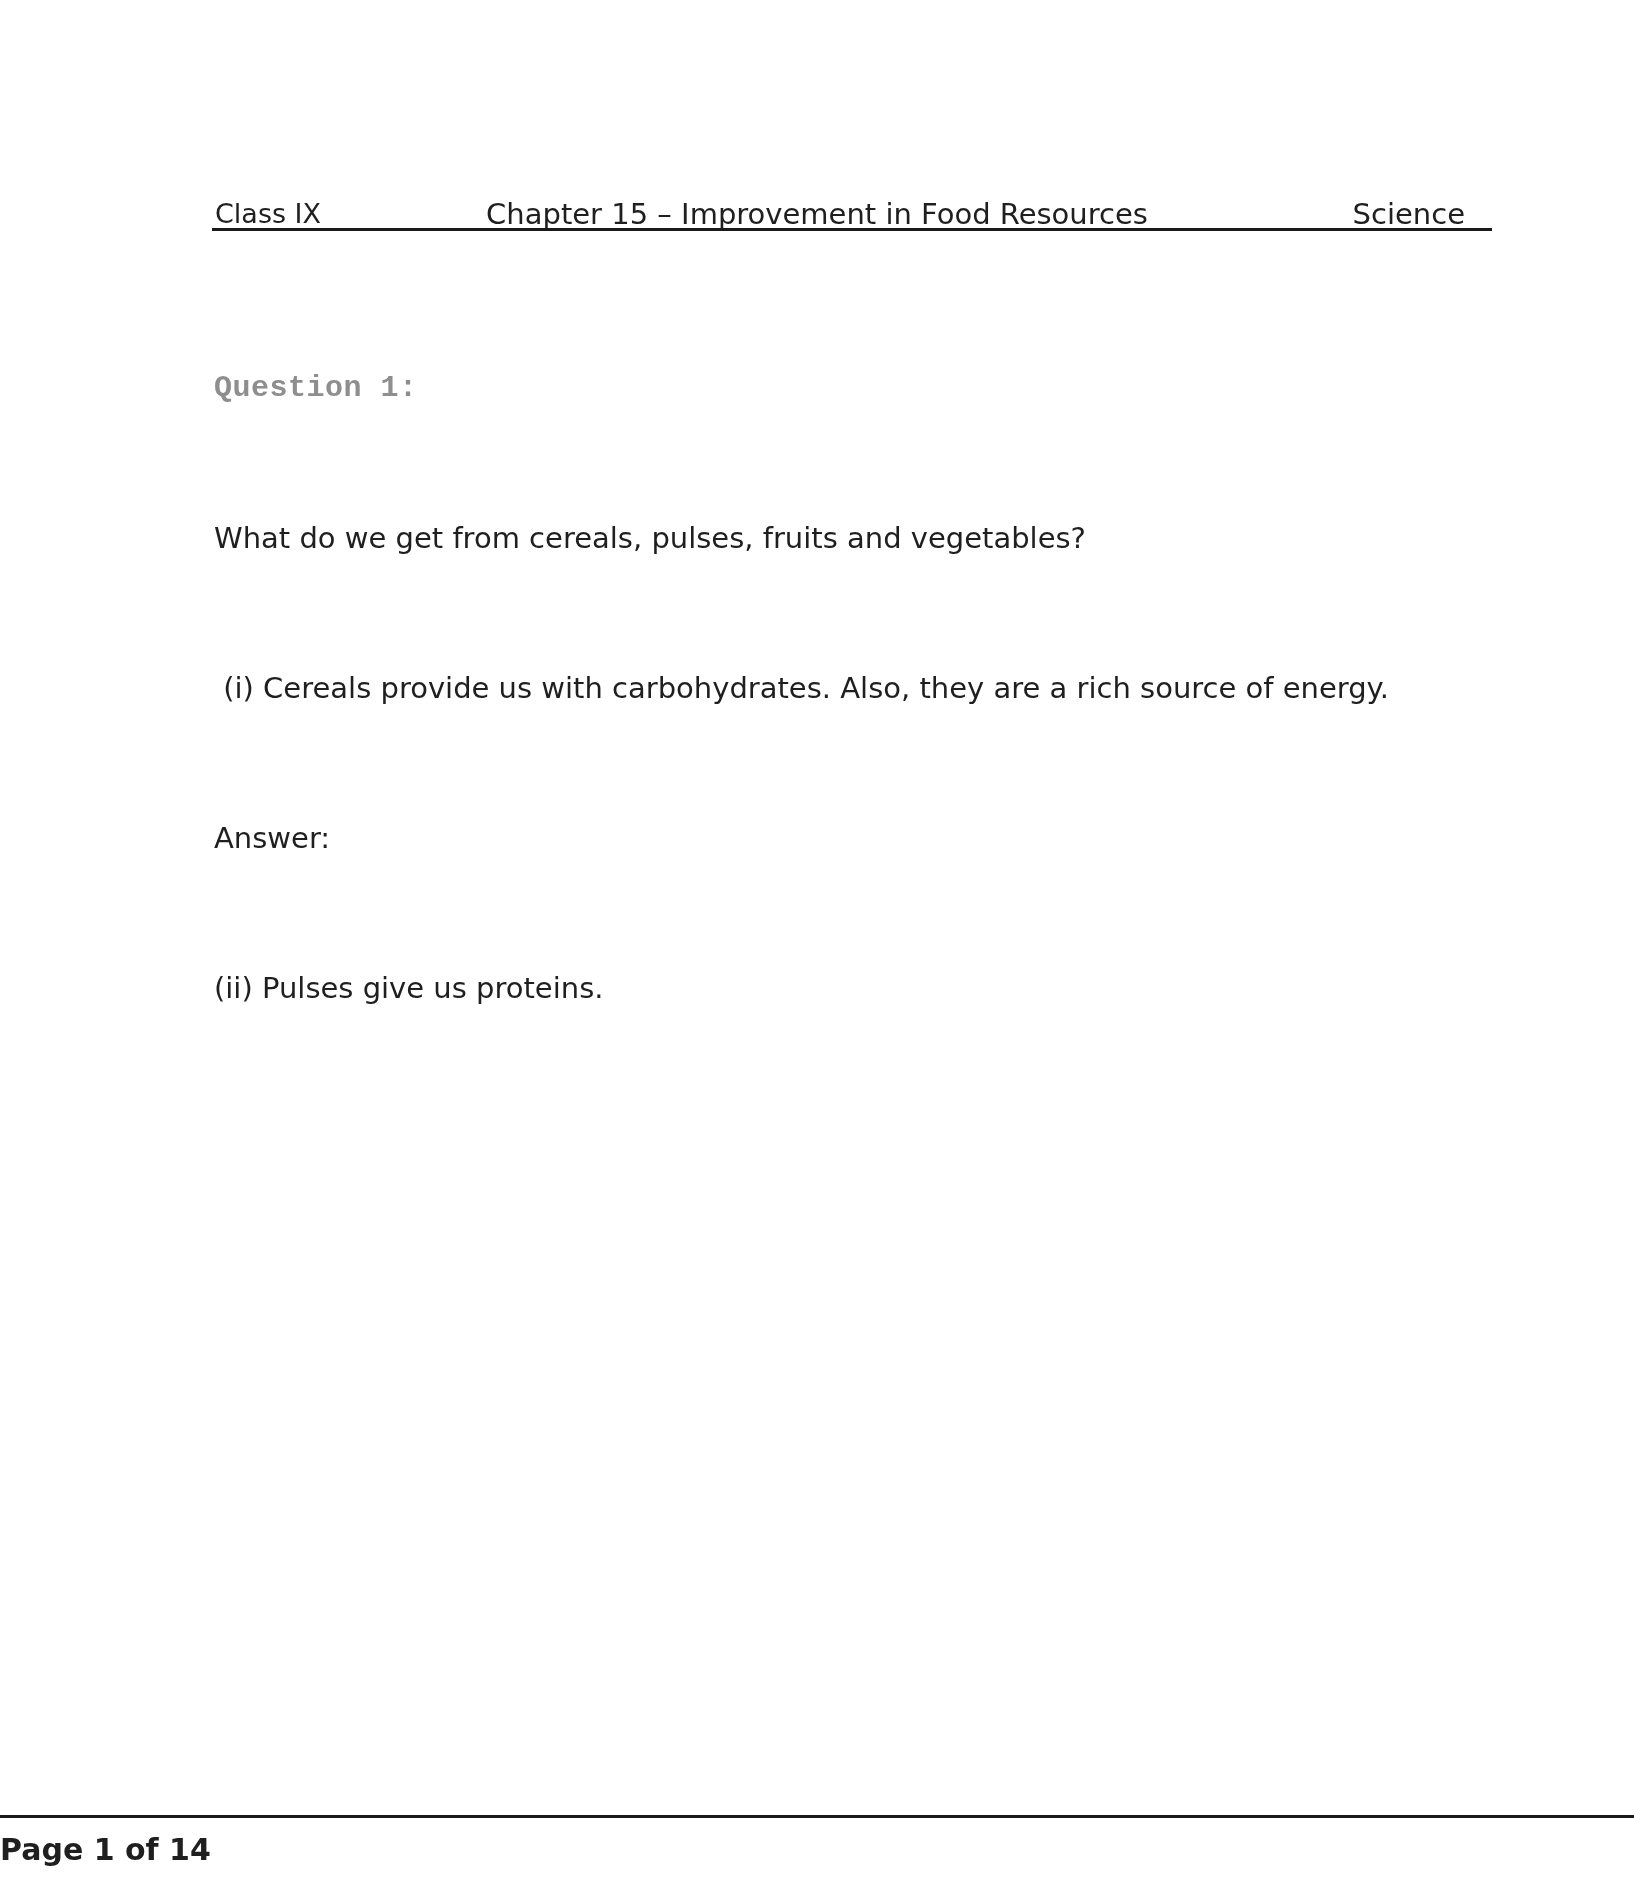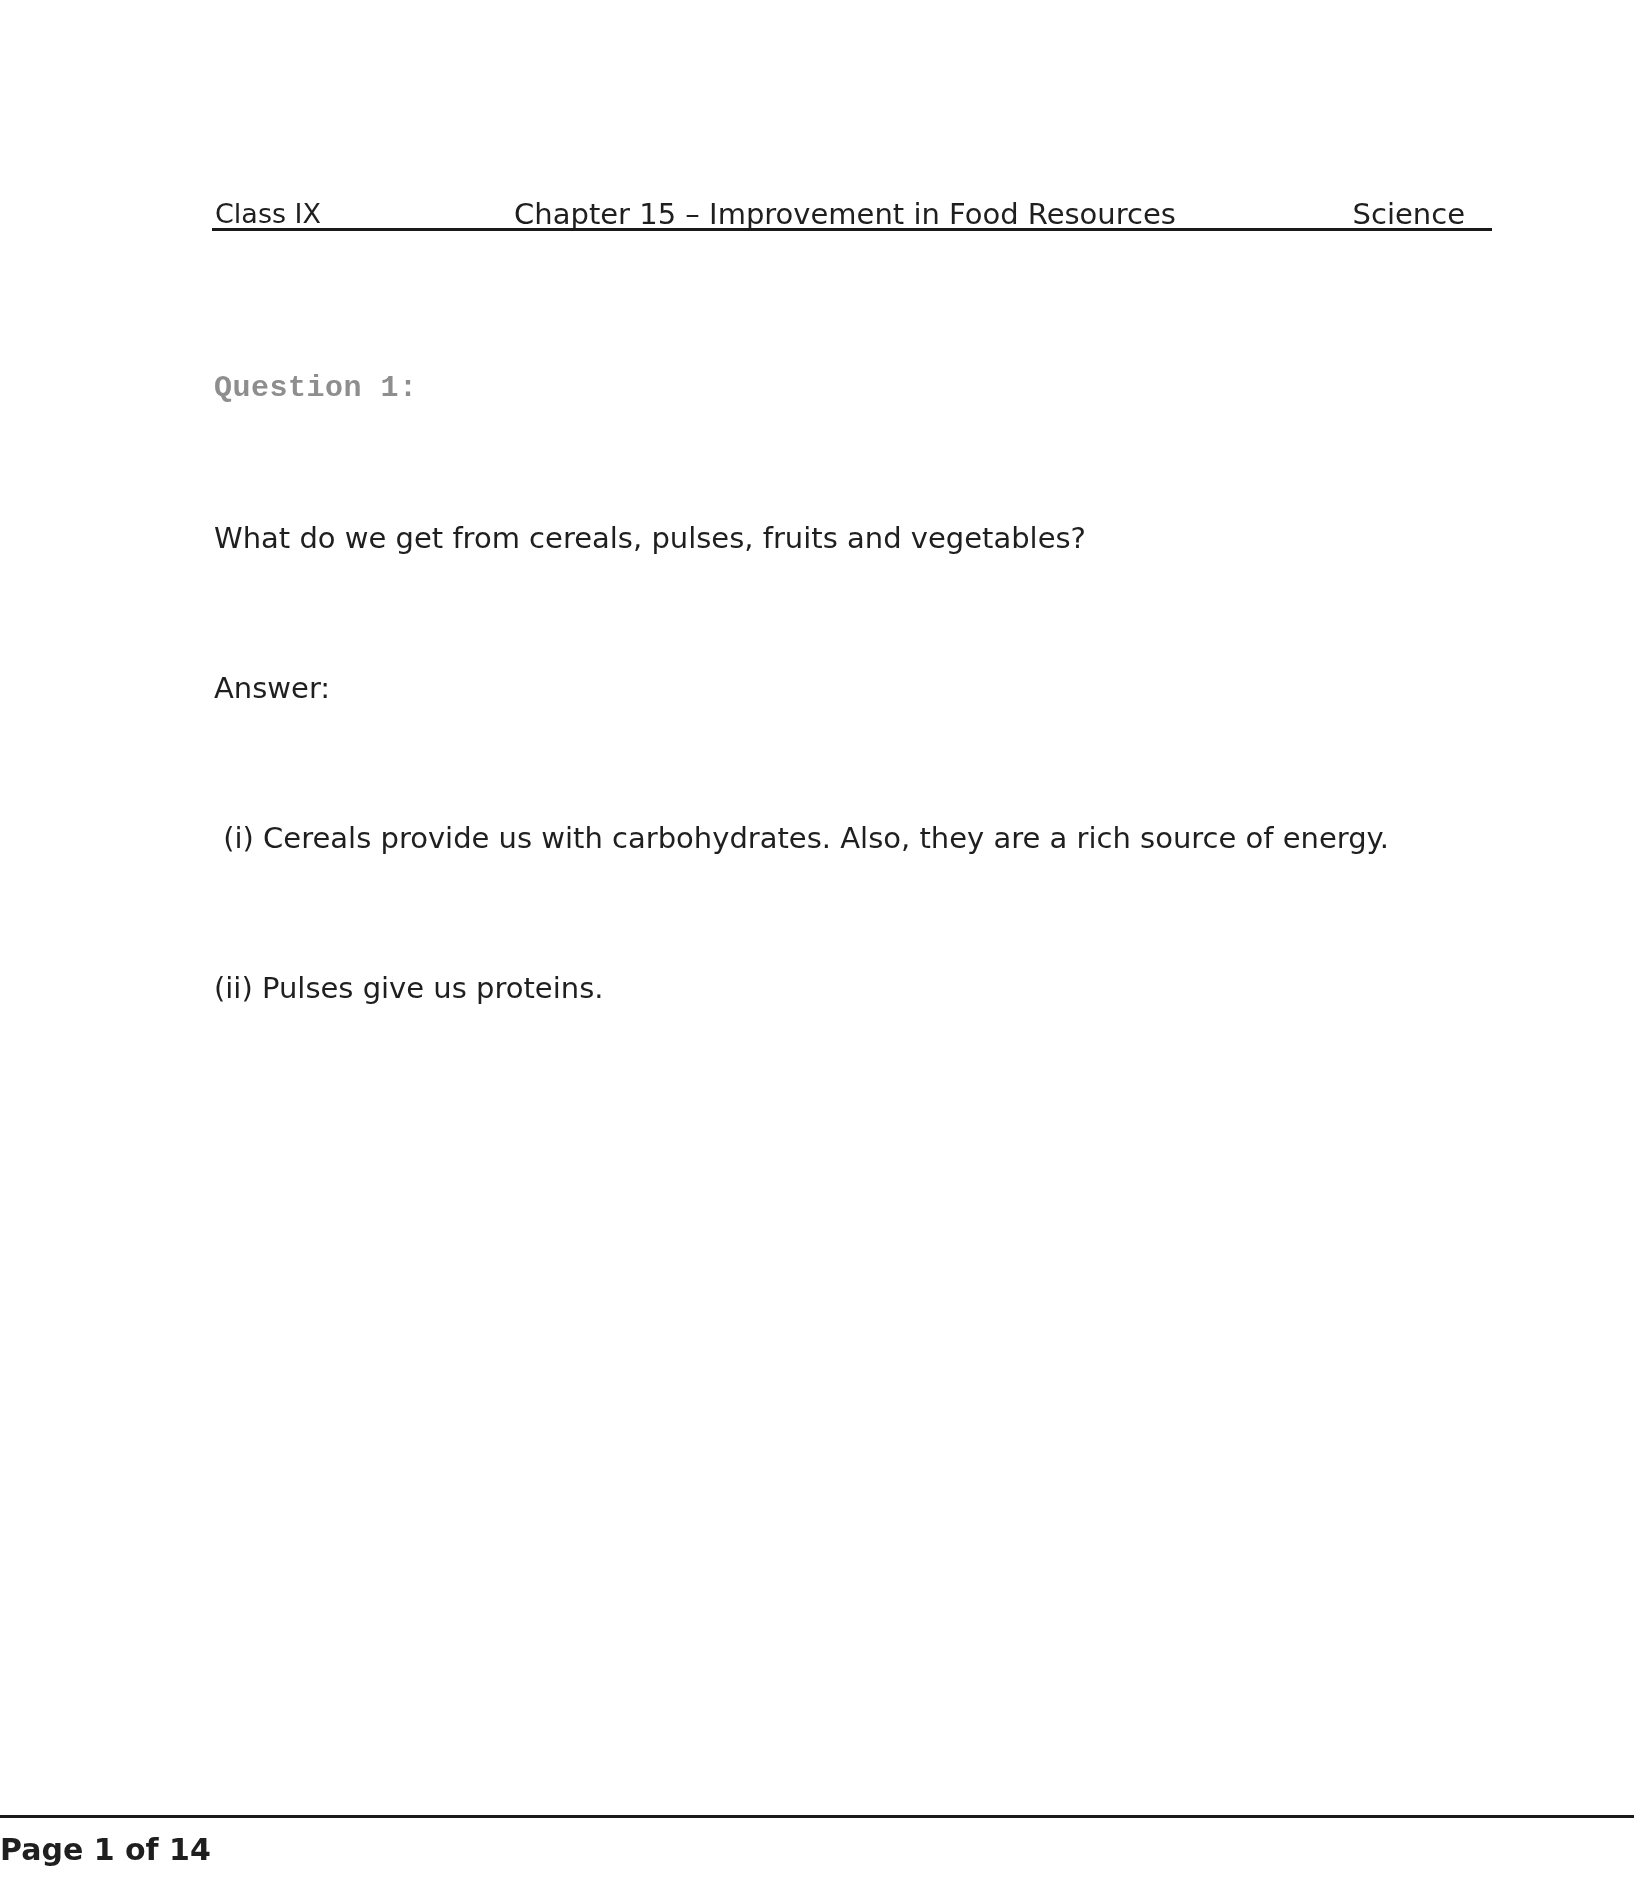--- a/index.html
+++ b/index.html
@@ -27,21 +27,20 @@
     white-space: nowrap;
   }
   .header-chapter {
     position: absolute;
     left: 817px;
     top: 199px;
     transform: translateX(-50%);
     font-size: 29px;
     line-height: 30px;
     white-space: nowrap;
-    margin-left: 28px;
   }
   .header-subject {
     position: absolute;
     left: 1465px;
     top: 199px;
     transform: translateX(-100%);
     font-size: 29px;
     line-height: 30px;
     white-space: nowrap;
   }
@@ -100,22 +99,22 @@
   <div class="header">
     <span class="header-class">Class IX</span>
     <span class="header-chapter">Chapter 15 – Improvement in Food Resources</span>
     <span class="header-subject">Science</span>
     <div class="header-rule"></div>
   </div>
 
   <div class="content">
     <div class="q-heading">Question 1:</div>
     <div class="line">What do we get from cereals, pulses, fruits and vegetables?</div>
+    <div class="line"> (i) Cereals provide us with carbohydrates. Also, they are a rich source of energy.</div>
     <div class="line">Answer:</div>
-    <div class="line"> (i) Cereals provide us with carbohydrates. Also, they are a rich source of energy.</div>
     <div class="line">(ii) Pulses give us proteins.</div>
   </div>
 
   <div class="footer">
     <div class="footer-rule"></div>
     <div class="footer-page">Page 1 of 14</div>
   </div>
 
 </div>
 

